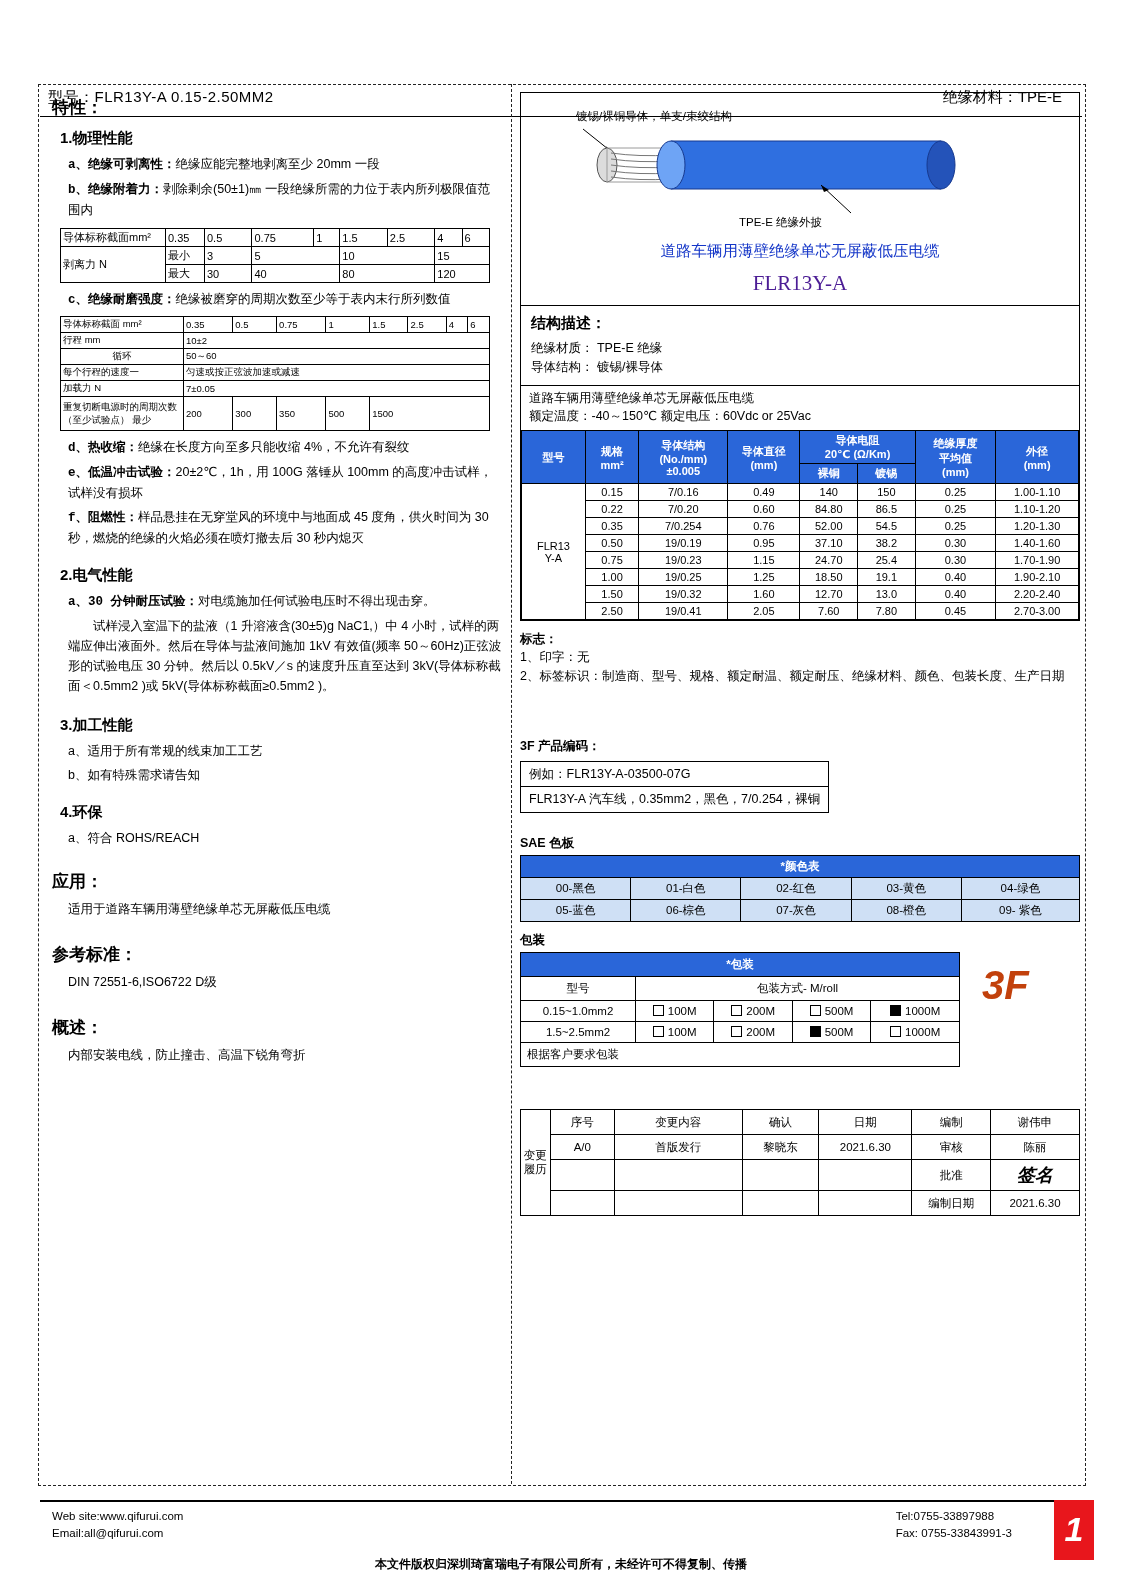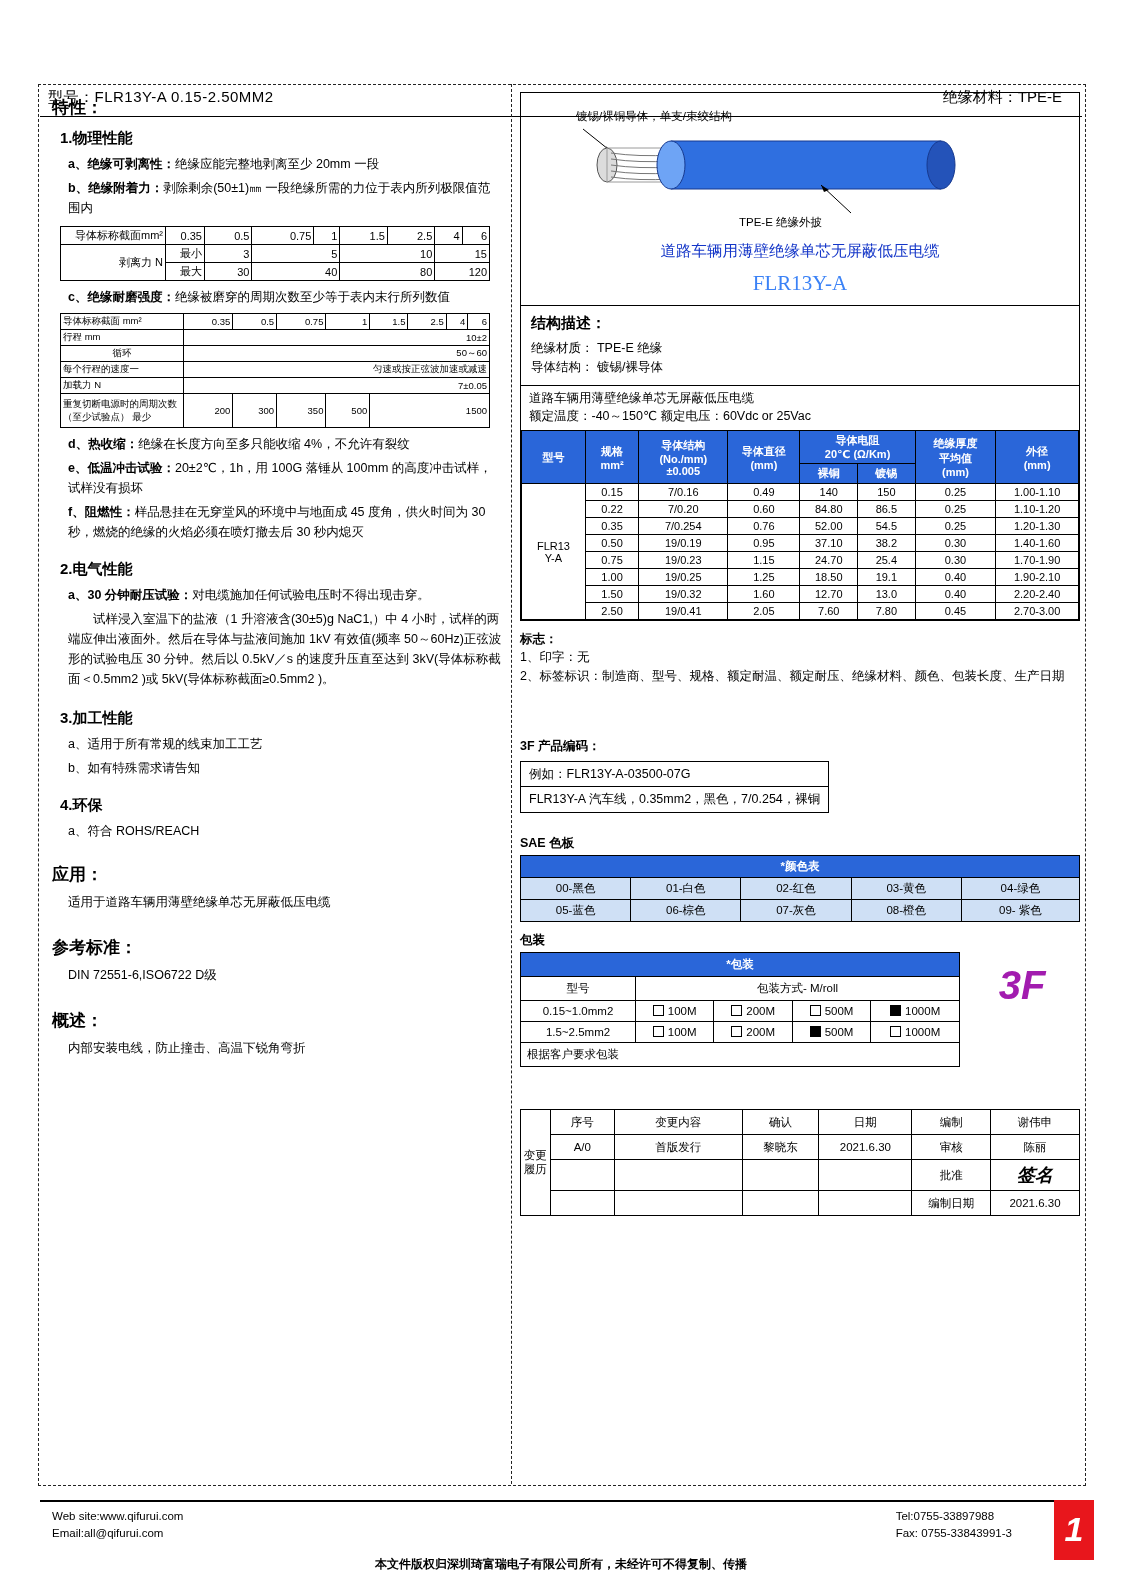--- a/index.html
+++ b/index.html
@@ -17,23 +17,23 @@
   .frame{position:absolute;left:38px;top:84px;width:1046px;height:1400px;border:1px dashed #222;}
   .vdiv{position:absolute;left:511px;top:84px;height:1400px;border-left:1px dashed #222;}
   .t{font-size:12.5px;line-height:1.5;}
   .tb{font-size:12.5px;font-weight:bold;}
   .abs{position:absolute;}
   
   #left{position:absolute;left:52px;top:96px;width:450px;}
   .sec-title{font-size:17px;font-weight:bold;margin:0 0 6px 0;}
   .sub-title{font-size:15px;font-weight:bold;margin:10px 0 6px 8px;}
   .para{font-size:12.5px;line-height:1.6;margin:4px 0 4px 16px;}
-  .para b{font-weight:bold;}
+  .para b{font-weight:bold;font-family:Liberation Mono, monospace;}
   table.grid{border-collapse:collapse;font-size:11px;}
-  table.grid td,table.grid th{border:1px solid #000;text-align:right;padding:1px 2px;}
+  table.grid td,table.grid th{border:1px solid #000;text-align:left;padding:1px 2px;}
   
   #right{position:absolute;left:520px;top:92px;width:560px;}
   .box{border:1px solid #000;}
   .cable-box{position:relative;height:160px;border:1px solid #000;border-bottom:none;}
   table.spec{border-collapse:collapse;width:100%;font-size:11px;}
   table.spec td,table.spec th{border:1px solid #000;text-align:center;padding:2px 1px;}
   table.spec th{background:#2a66d9;color:#fff;font-weight:bold;}
   table.color{border-collapse:collapse;width:100%;font-size:11.5px;}
   table.color td{border:1px solid #000;text-align:center;padding:3px 2px;background:#cfe0f5;}
   table.color td.hd{background:#2a66d9;color:#fff;font-weight:bold;}
@@ -42,21 +42,21 @@
   table.pack td.hd{background:#2a66d9;color:#fff;font-weight:bold;}
   table.rev{border-collapse:collapse;width:100%;font-size:11.5px;}
   table.rev td{border:1px solid #000;text-align:center;padding:3px 2px;height:18px;}
   
   .footline{position:absolute;left:40px;top:1500px;width:1042px;border-top:2px solid #000;}
   .foot-l{position:absolute;left:52px;top:1508px;font-size:11.5px;line-height:1.5;}
   .foot-r{position:absolute;right:110px;top:1508px;font-size:11.5px;line-height:1.5;text-align:left;}
   .foot-c{position:absolute;left:0;right:0;top:1556px;text-align:center;font-size:12px;font-weight:bold;}
   .pagenum{position:absolute;right:28px;top:1500px;width:40px;height:60px;background:#e8161c;color:#fff;
            font-size:34px;font-weight:bold;text-align:center;line-height:58px;font-style:italic;}
-  .logo3f{position:absolute;right:18px;top:0;width:80px;height:62px;color:#a21caf;font-size:40px;font-weight:bold;font-style:italic;text-align:center;line-height:62px;}
+  .logo3f{position:absolute;right:18px;top:0;width:80px;height:62px;color:#c2410c;font-size:40px;font-weight:bold;font-style:italic;line-height:62px;}
   .chk{display:inline-block;width:9px;height:9px;border:1px solid #000;margin-right:4px;vertical-align:-1px;background:#fff;}
   .chk.on{background:#000;}
   .sig{font-family:"DejaVu Serif",serif;font-style:italic;font-weight:bold;font-size:18px;}
 </style>
 </head>
 <body>
 
 <div class="page">
 
   <div class="hdr">
@@ -206,21 +206,21 @@
         <path d="M86,55 L160,55 L160,89 L86,89 Z" fill="none" stroke="#9a9a9a"></path>
 
         <path d="M150,48 L420,48 A16,26 0 0 1 420,96 L150,96 A16,26 0 0 1 150,48 Z" fill="#2f6fe0" stroke="#16398f"></path>
         <ellipse cx="150" cy="72" rx="14" ry="24" fill="#6ea4f5" stroke="#16398f"></ellipse>
         <ellipse cx="420" cy="72" rx="14" ry="24" fill="#2453b9" stroke="#16398f"></ellipse>
         <line x1="330" y1="120" x2="300" y2="92" stroke="#000" stroke-width="1"></line>
         <polygon points="300,92 308,97 303,99" fill="#000"></polygon>
       </svg>
       <div class="abs" style="left:218px;top:122px;font-size:11.5px;">TPE-E 绝缘外披</div>
       <div class="abs" style="left:0;right:0;top:148px;text-align:center;color:#1436c8;font-size:15.5px;">道路车辆用薄壁绝缘单芯无屏蔽低压电缆</div>
-      <div class="abs" style="left:0;right:0;top:178px;text-align:center;color:#3b82f6;font-size:21px;font-family:'Liberation Serif',serif;">FLR13Y-A</div>
+      <div class="abs" style="left:0;right:0;top:178px;text-align:center;color:#4c1d95;font-size:21px;font-family:'Liberation Serif',serif;">FLR13Y-A</div>
     </div>
 
     <div class="box" style="padding:8px 10px;border-top:none;">
       <div style="font-size:15px;font-weight:bold;margin-bottom:6px;">结构描述：</div>
       <div class="t">绝缘材质：  TPE-E 绝缘</div>
       <div class="t">导体结构：  镀锡/裸导体</div>
     </div>
 
     <div class="box" style="border-top:none;">
       <div class="t" style="padding:3px 8px 0 8px;">道路车辆用薄壁绝缘单芯无屏蔽低压电缆</div>

